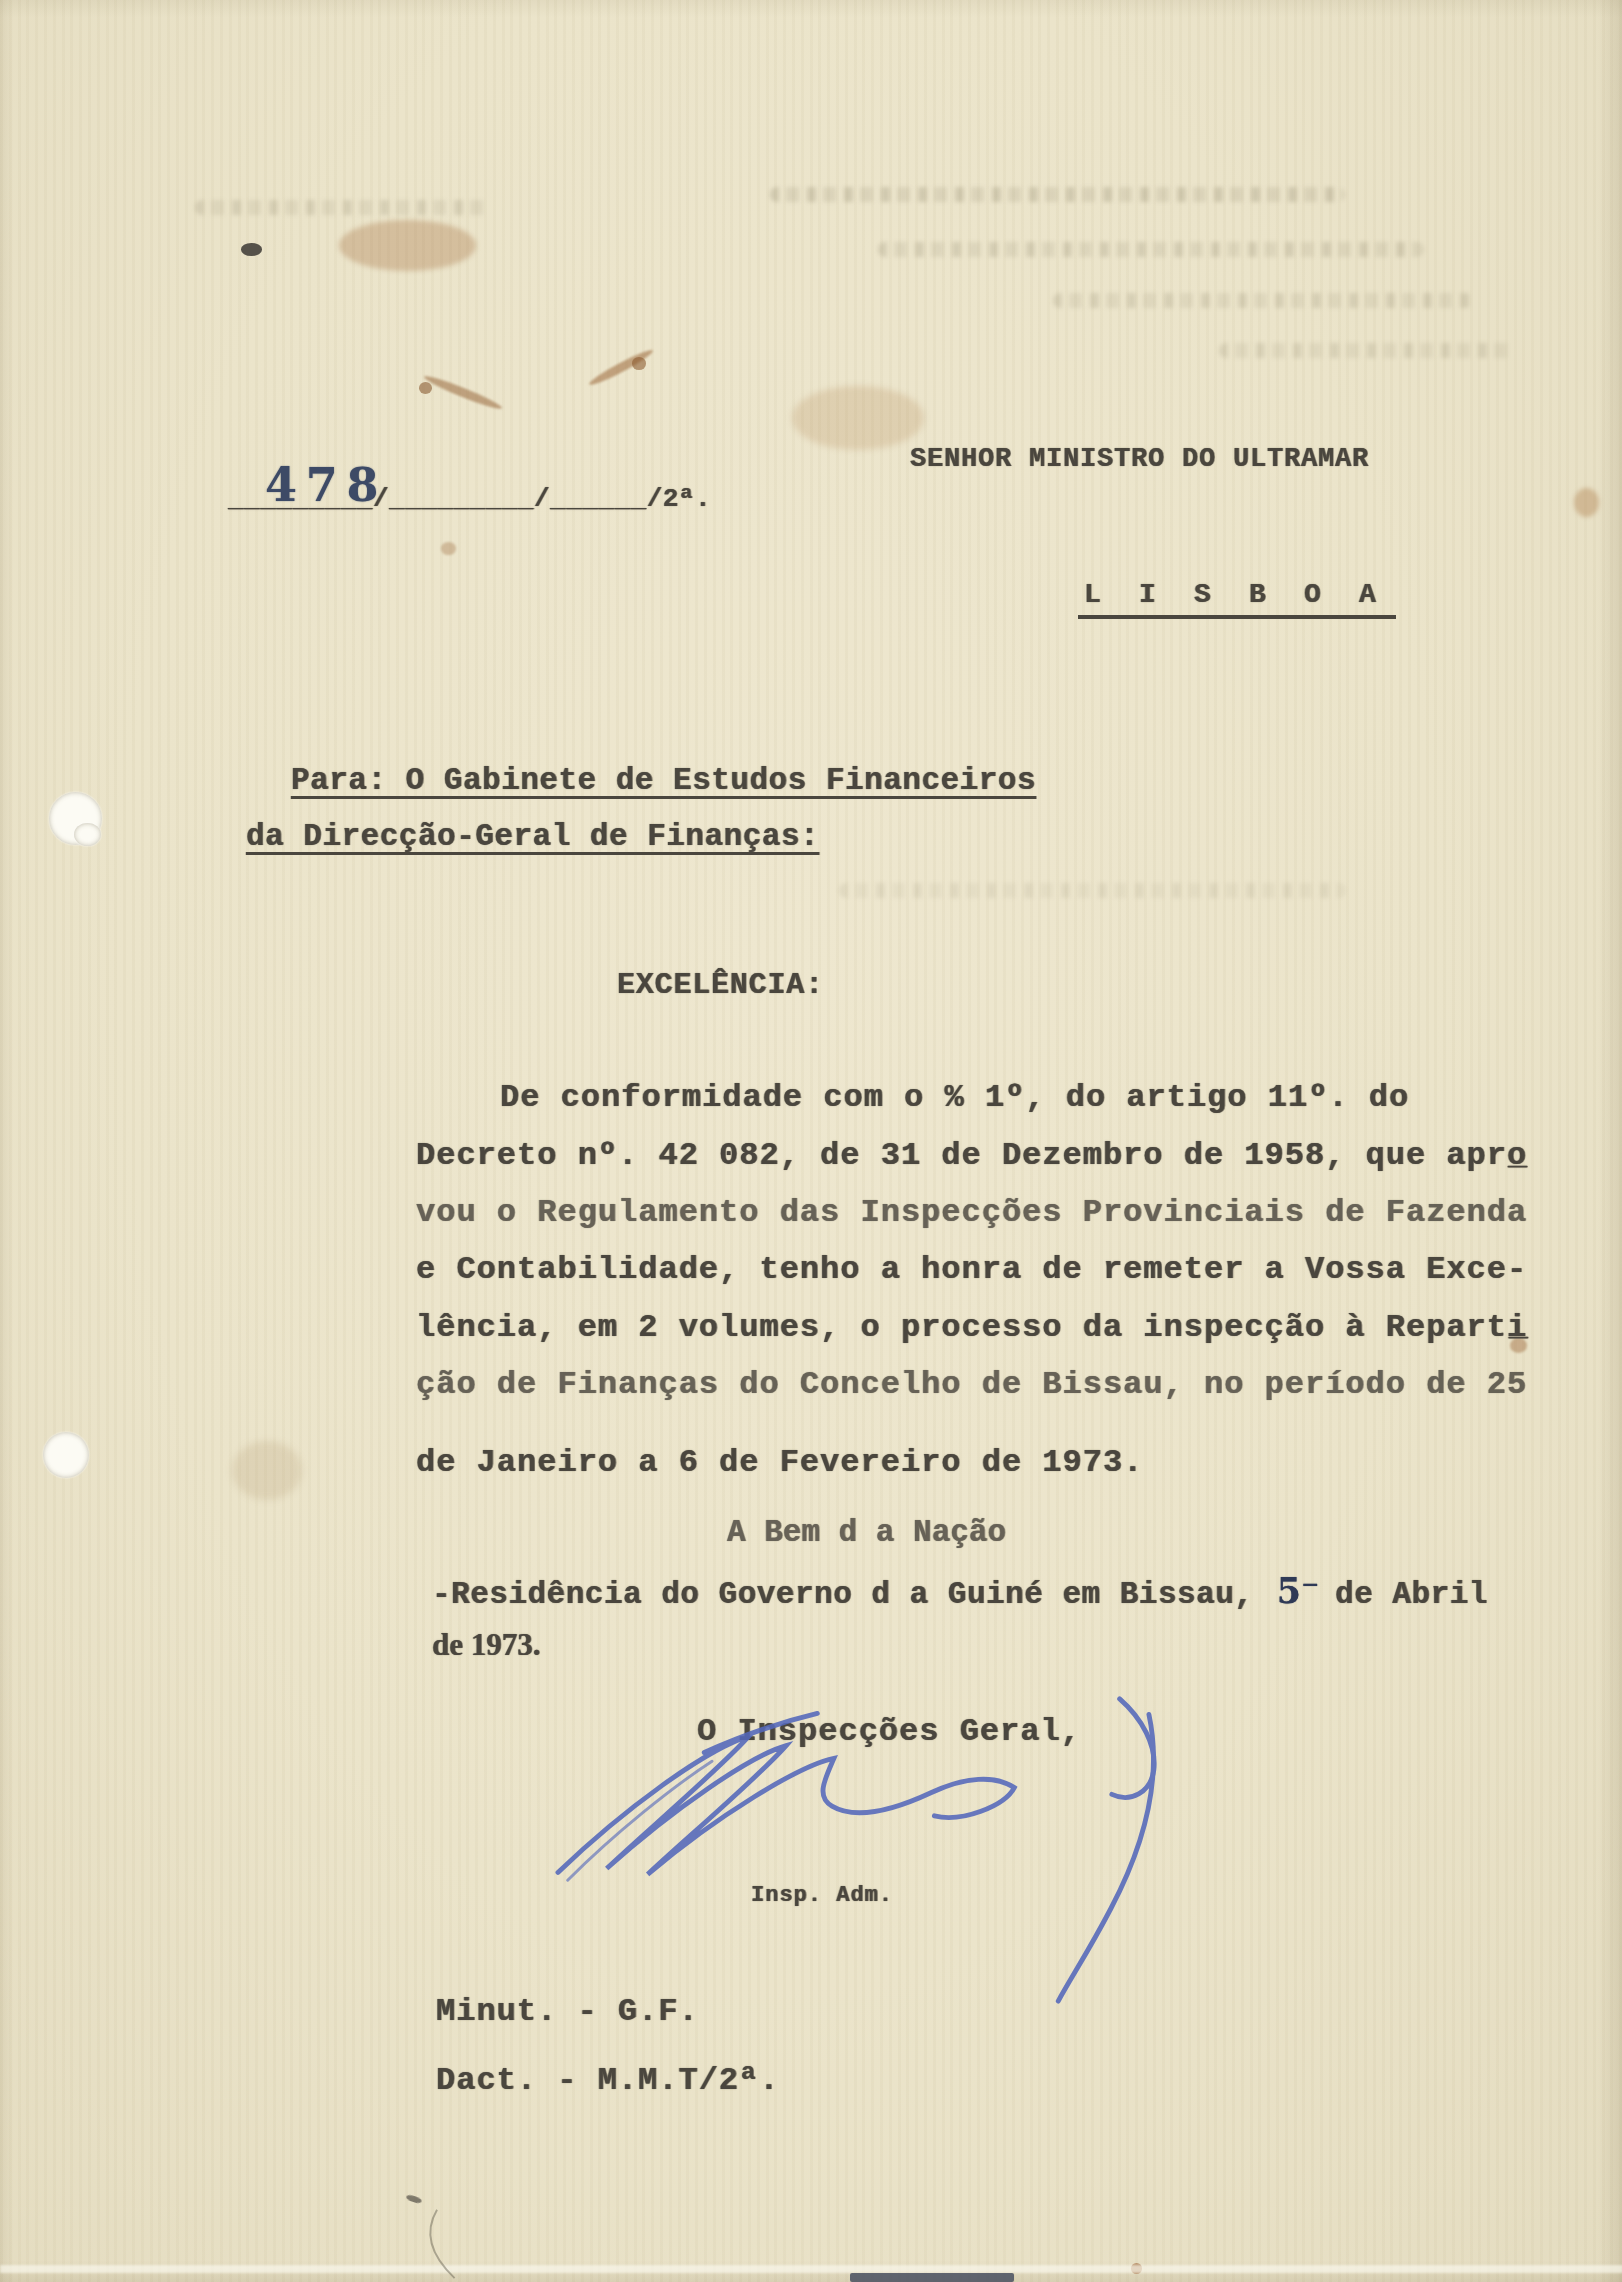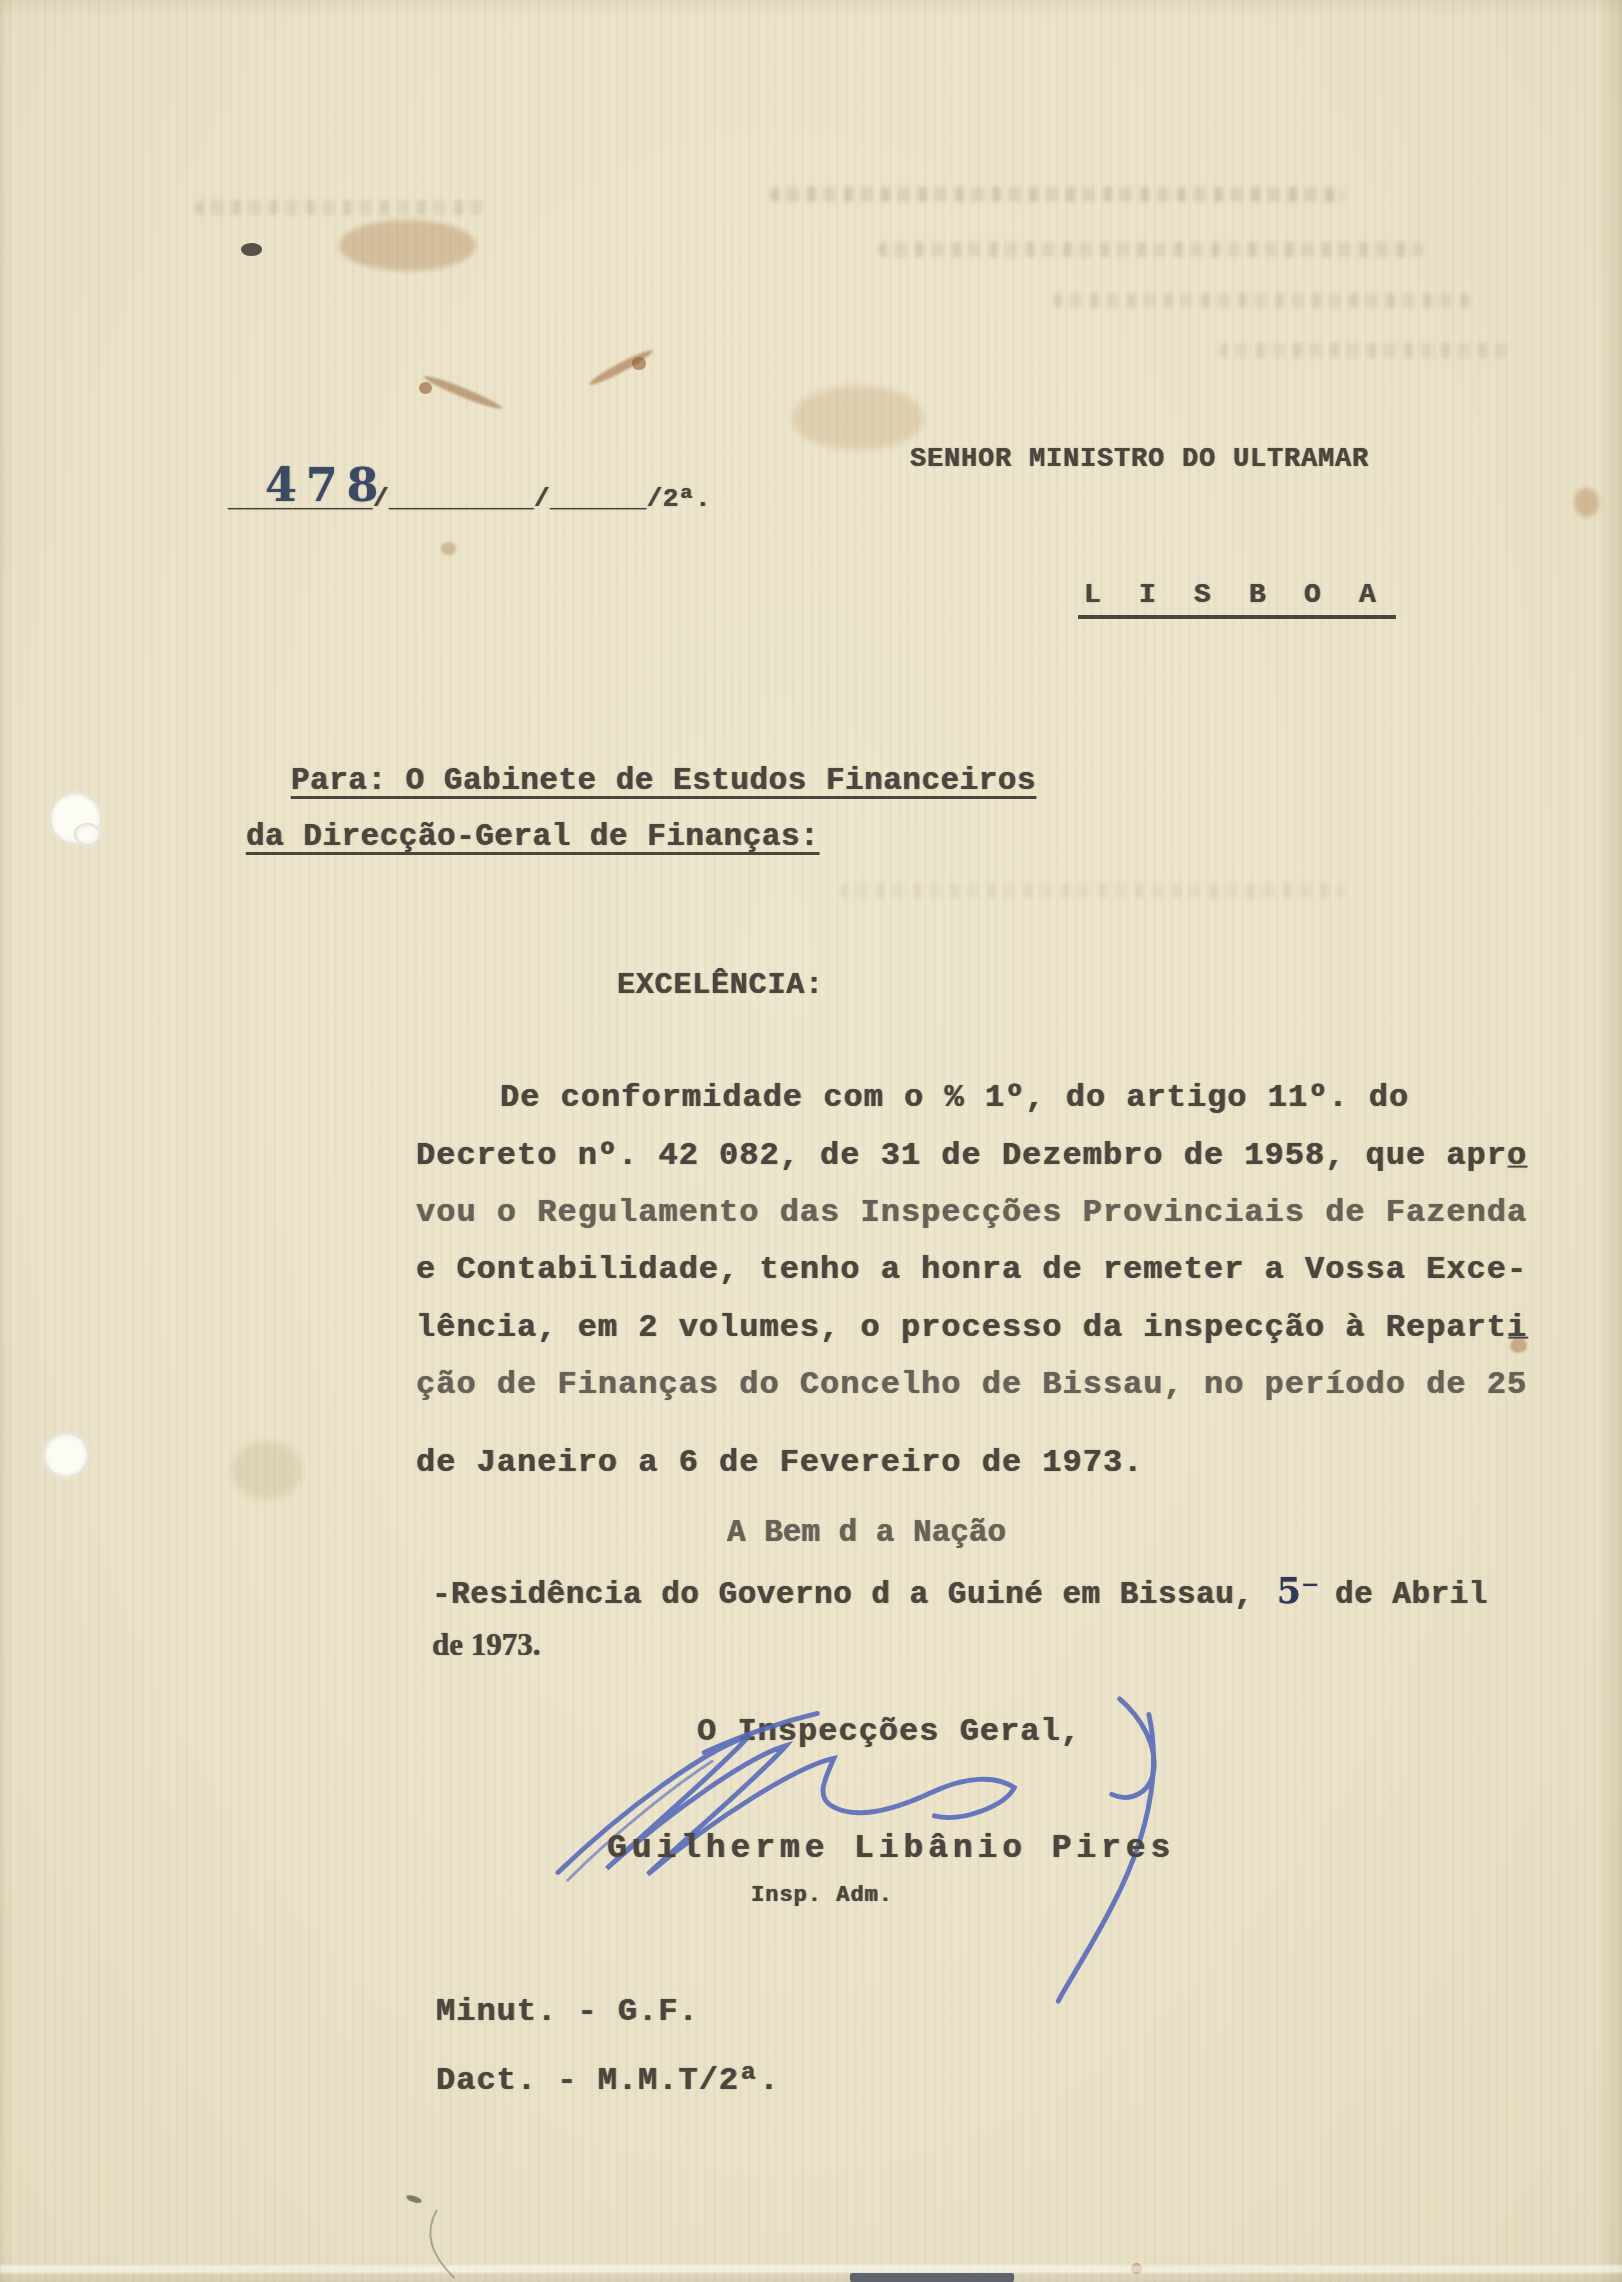--- a/index.html
+++ b/index.html
@@ -114,21 +114,20 @@
   <svg width="1623" height="2282" viewBox="0 0 1664 2340">
     <g fill="none" stroke="#5468bb" stroke-width="5" stroke-linecap="round" opacity="0.88">
       <path d="M722 1797 C760 1780 800 1766 838 1757"></path>
       <path d="M572 1920 C640 1855 722 1795 768 1780 C740 1812 660 1880 622 1916 C690 1855 770 1800 806 1790 C778 1822 700 1888 664 1922 C735 1862 820 1810 855 1803 C846 1824 836 1842 853 1852 C880 1868 925 1852 955 1838 C990 1822 1020 1820 1040 1833 C1030 1852 986 1869 958 1862"></path>
       <path d="M1148 1742 C1171 1762 1186 1790 1183 1815 C1180 1838 1159 1849 1140 1840"></path>
       <path d="M1178 1758 C1193 1828 1169 1900 1139 1957 C1116 2001 1098 2028 1085 2052"></path>
       <path d="M582 1928 C630 1880 690 1832 730 1806" stroke-width="3" opacity="0.7"></path>
     </g>
   </svg>
 
-  <div class="typed" style="left:607px;top:1830px;font-size:33px;letter-spacing:4.9px;">Guilherme Libânio Pires</div>
   <div class="typed" style="left:751px;top:1883px;font-size:22px;letter-spacing:1px;">Insp. Adm.</div>
 
   <div class="typed" style="left:436px;top:1993px;font-size:32px;letter-spacing:1px;text-align:center;">Minut. - G.F.</div>
   <div class="typed" style="left:436px;top:2062px;font-size:32px;letter-spacing:1px;">Dact. - M.M.T/2ª.</div>
 
   <svg width="1623" height="2282" viewBox="0 0 1664 2340">
     <path d="M448 2266 Q428 2300 466 2336" fill="none" stroke="rgba(95,90,75,.45)" stroke-width="2"></path>
   </svg>
 
 </div>

